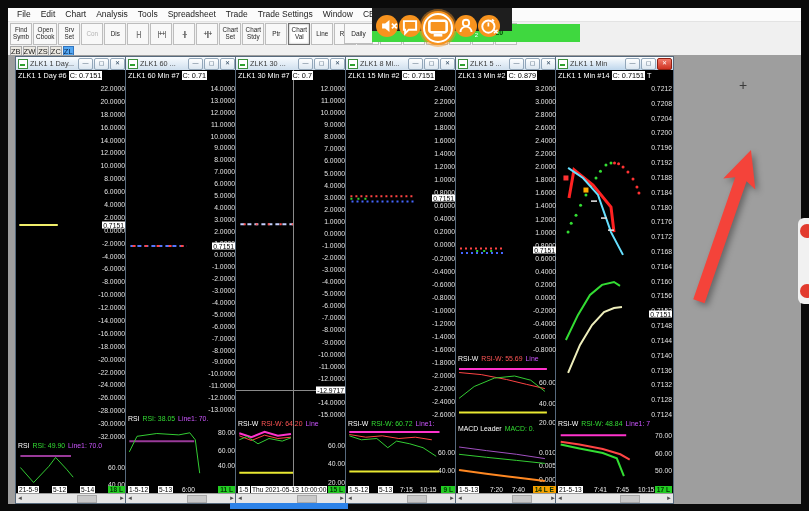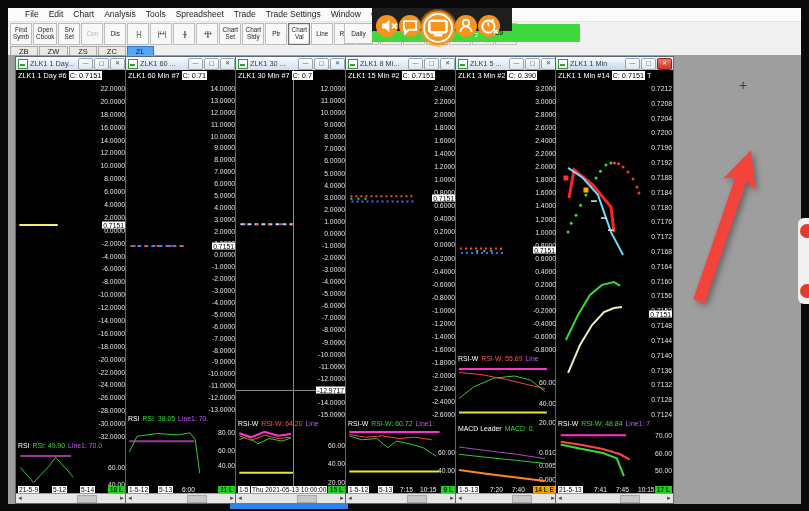--- a/index.html
+++ b/index.html
@@ -1,32 +1,32 @@
 <!DOCTYPE html>
 <html><head>
 <meta charset="utf-8">
 <style>
   html,body{margin:0;padding:0}
   body{width:809px;height:511px;overflow:hidden;background:#0a0a0a;position:relative;
        font-family:"Liberation Sans",sans-serif;}
   #app{position:absolute;left:8px;top:8px;width:793px;height:496px;background:#f0f0f0;}
   
-  #menubar{height:13px;background:#fbfbfb;display:flex;align-items:center;padding-left:12px;border-bottom:1px solid #e3e3e3;}
+  #menubar{height:13px;background:#fbfbfb;display:flex;align-items:center;padding-left:4px;border-bottom:1px solid #e3e3e3;}
   .mitem{font-size:8.5px;color:#1b1b1b;padding:0 5px;line-height:13px;white-space:nowrap;}
   
   #toolbar{height:22px;background:#f0f0f0;display:flex;align-items:stretch;padding:1px 0 1px 2px;}
   .tbtn{border:1px solid #bdbdbd;background:#f8f8f8;margin-right:1px;font-size:6.3px;line-height:1.08;
         display:flex;flex-direction:column;justify-content:center;align-items:center;padding:0 2px;
         color:#1d1d1d;min-width:16px;text-align:center;white-space:nowrap;}
   .tbtn.disabled{color:#b3b3b3;}
   .tbtn.active{background:#ffffff;border-color:#6f6f6f;box-shadow:inset 0 0 2px #9a9a9a;}
   .tbtn.icon{font-size:7px;letter-spacing:-1px;color:#333;}
   
   #tabs{height:12px;background:#f0f0f0;display:flex;padding-left:2px;}
-  .tab{border:1px solid #a8a8a8;background:#ece9e2;font-size:7.5px;line-height:10px;padding:0 8px;margin-right:1px;color:#222;}
+  .tab{border:1px solid #a8a8a8;background:#ece9e2;font-size:7.5px;line-height:10px;padding:0 0;margin-right:1px;color:#222;}
   .tab.active{background:#54a7f2;border-color:#2f74c0;color:#07234d;}
   
   #mdi{position:absolute;left:0;top:47px;width:793px;height:449px;background:#9e9e9e;overflow:hidden;}
   .win{position:absolute;top:1px;height:446px;border:1px solid #56697c;background:#000;}
   .wtb{height:13px;background:linear-gradient(#f9fcff,#cfdfee);display:flex;align-items:center;padding:0 1px;border-bottom:1px solid #9ab0c4;}
   .wtb.on{background:linear-gradient(#fdfeff,#bed6ec);}
   .wicon{width:8px;height:8px;background:#fff;border:1px solid #3d8f3d;margin:0 2px 0 1px;position:relative;flex:none;}
   .wicon:after{content:"";position:absolute;left:1px;top:4px;width:5px;height:2px;background:#2fa32f;}
   .wttl{flex:1;font-size:7.3px;color:#3a3a3a;white-space:nowrap;overflow:hidden;}
   .wbtn{width:13px;height:10px;border:1px solid #93a7ba;background:linear-gradient(#fff,#dce7f1);
@@ -431,21 +431,21 @@
       </div>
       <div class="win" style="left: 447px; width: 101px;">
         <div class="wtb">
           <span class="wicon"></span>
           <span class="wttl">ZLK1 5 ...</span>
           <span class="wbtn">—</span>
           <span class="wbtn">▢</span>
           <span class="wbtn close">✕</span>
         </div>
         <div class="wbody">
-          <div class="hdr"><span>ZLK1  3 Min   #2</span><span class="chip">C: 0.390</span></div>
+          <div class="hdr"><span>ZLK1  3 Min   #2</span><span class="chip">C: 0.879</span></div>
           <svg width="101" height="285" style="position: absolute; left: 0px; top: 0px; z-index: 1;">
             <polyline points="4.0,178.5 48.5,178.5" fill="none" stroke="#ff4444" stroke-width="2" stroke-dasharray="2 3"></polyline>
             <polyline points="5.0,183.0 48.5,183.0" fill="none" stroke="#4466ff" stroke-width="2" stroke-dasharray="2 3"></polyline>
             <polyline points="20.2,180.9 40.4,180.9" fill="none" stroke="#33cc33" stroke-width="2" stroke-dasharray="2 5"></polyline>
           </svg>
           <span class="ptick" style="top: 18px;">3.2000</span>
           <span class="ptick" style="top: 31.05px;">3.0000</span>
           <span class="ptick" style="top: 44.1px;">2.8000</span>
           <span class="ptick" style="top: 57.15px;">2.6000</span>
           <span class="ptick" style="top: 70.2px;">2.4000</span>

